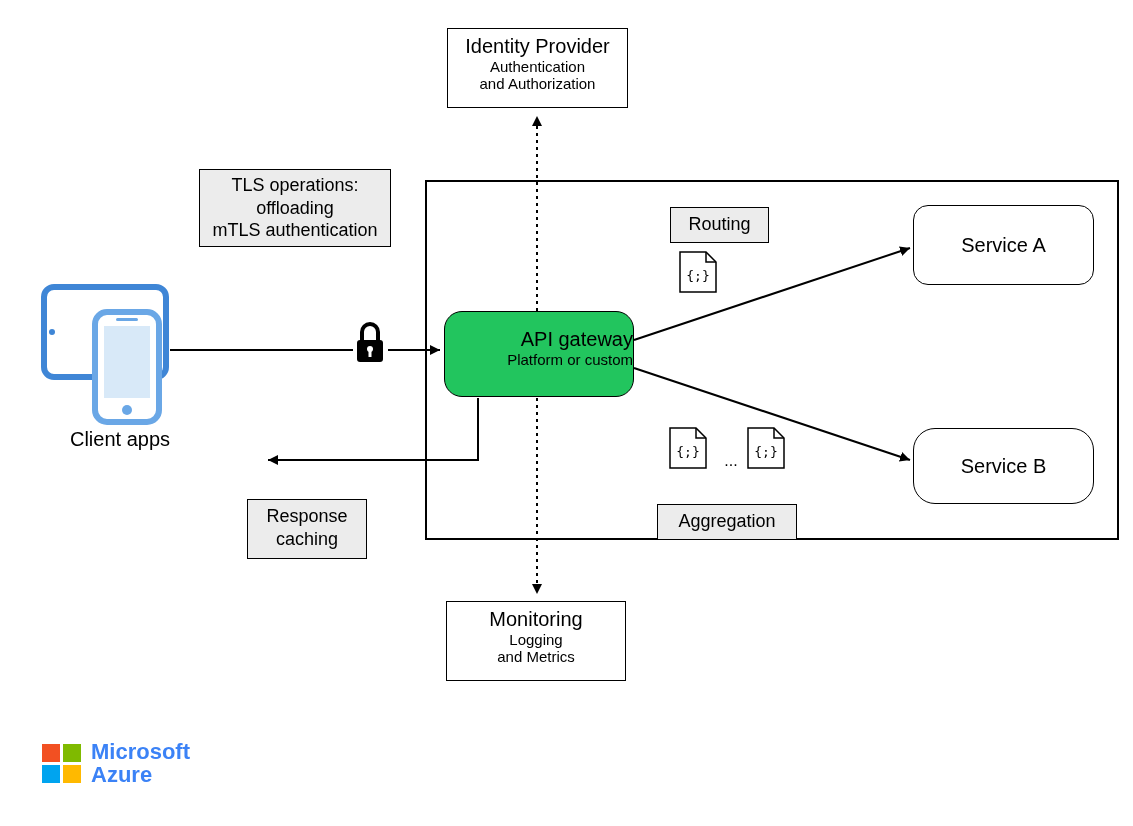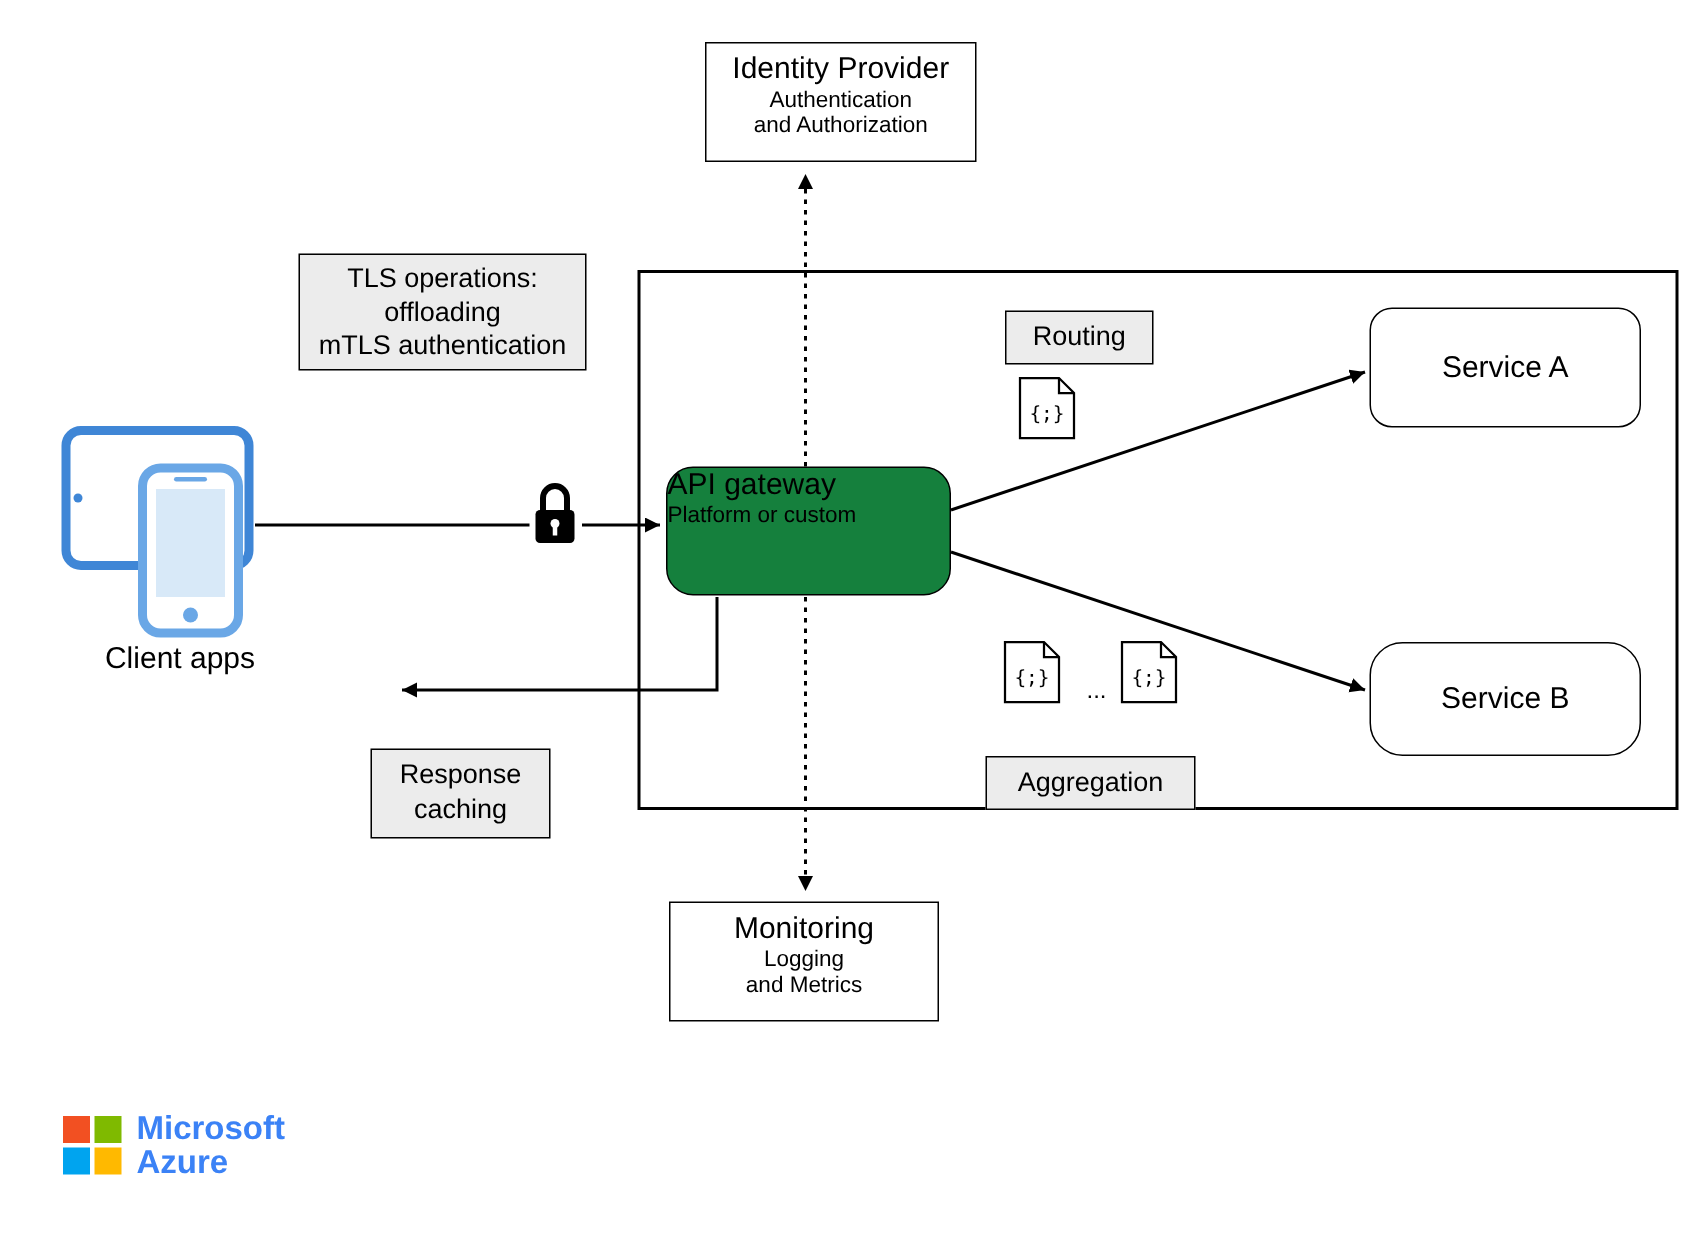--- a/index.html
+++ b/index.html
@@ -34,26 +34,26 @@
     line-height: 1.25;
   }
   .title {
     font-size: 20px;
   }
   .sub {
     font-size: 15px;
   }
   .api-gateway {
     position: absolute;
-    background: #15803d;
+    background: #22c55e;
     border: 1.5px solid #000;
     border-radius: 18px;
-    text-align: left;
-    box-sizing: border-box;
-    padding-top: 0;
+    text-align: right;
+    box-sizing: border-box;
+    padding-top: 16px;
   }
   .service {
     position: absolute;
     background: #fff;
     border: 1.5px solid #000;
     border-radius: 22px;
     text-align: center;
     box-sizing: border-box;
     font-size: 20px;
     display: flex;
@@ -95,21 +95,21 @@
   .sq-b { background:#00a4ef; }
   .sq-y { background:#ffb900; }
 </style>
 </head>
 <body>
 
 <div class="stage">
 
   <div class="box" style="left:425px; top:180px; width:694px; height:360px; border-width:2px;"></div>
 
-  <div class="box" style="left:447px; top:28px; width:181px; height:80px; padding-top:6px;margin-left:23px;">
+  <div class="box" style="left:447px; top:28px; width:181px; height:80px; padding-top:6px;">
     <div class="title">Identity Provider</div>
     <div class="sub">Authentication</div>
     <div class="sub">and Authorization</div>
   </div>
 
   <div class="greybox" style="left:199px; top:169px; width:192px; height:78px; padding-top:4px;">
     <div>TLS operations:</div>
     <div>offloading</div>
     <div>mTLS authentication</div>
   </div>

